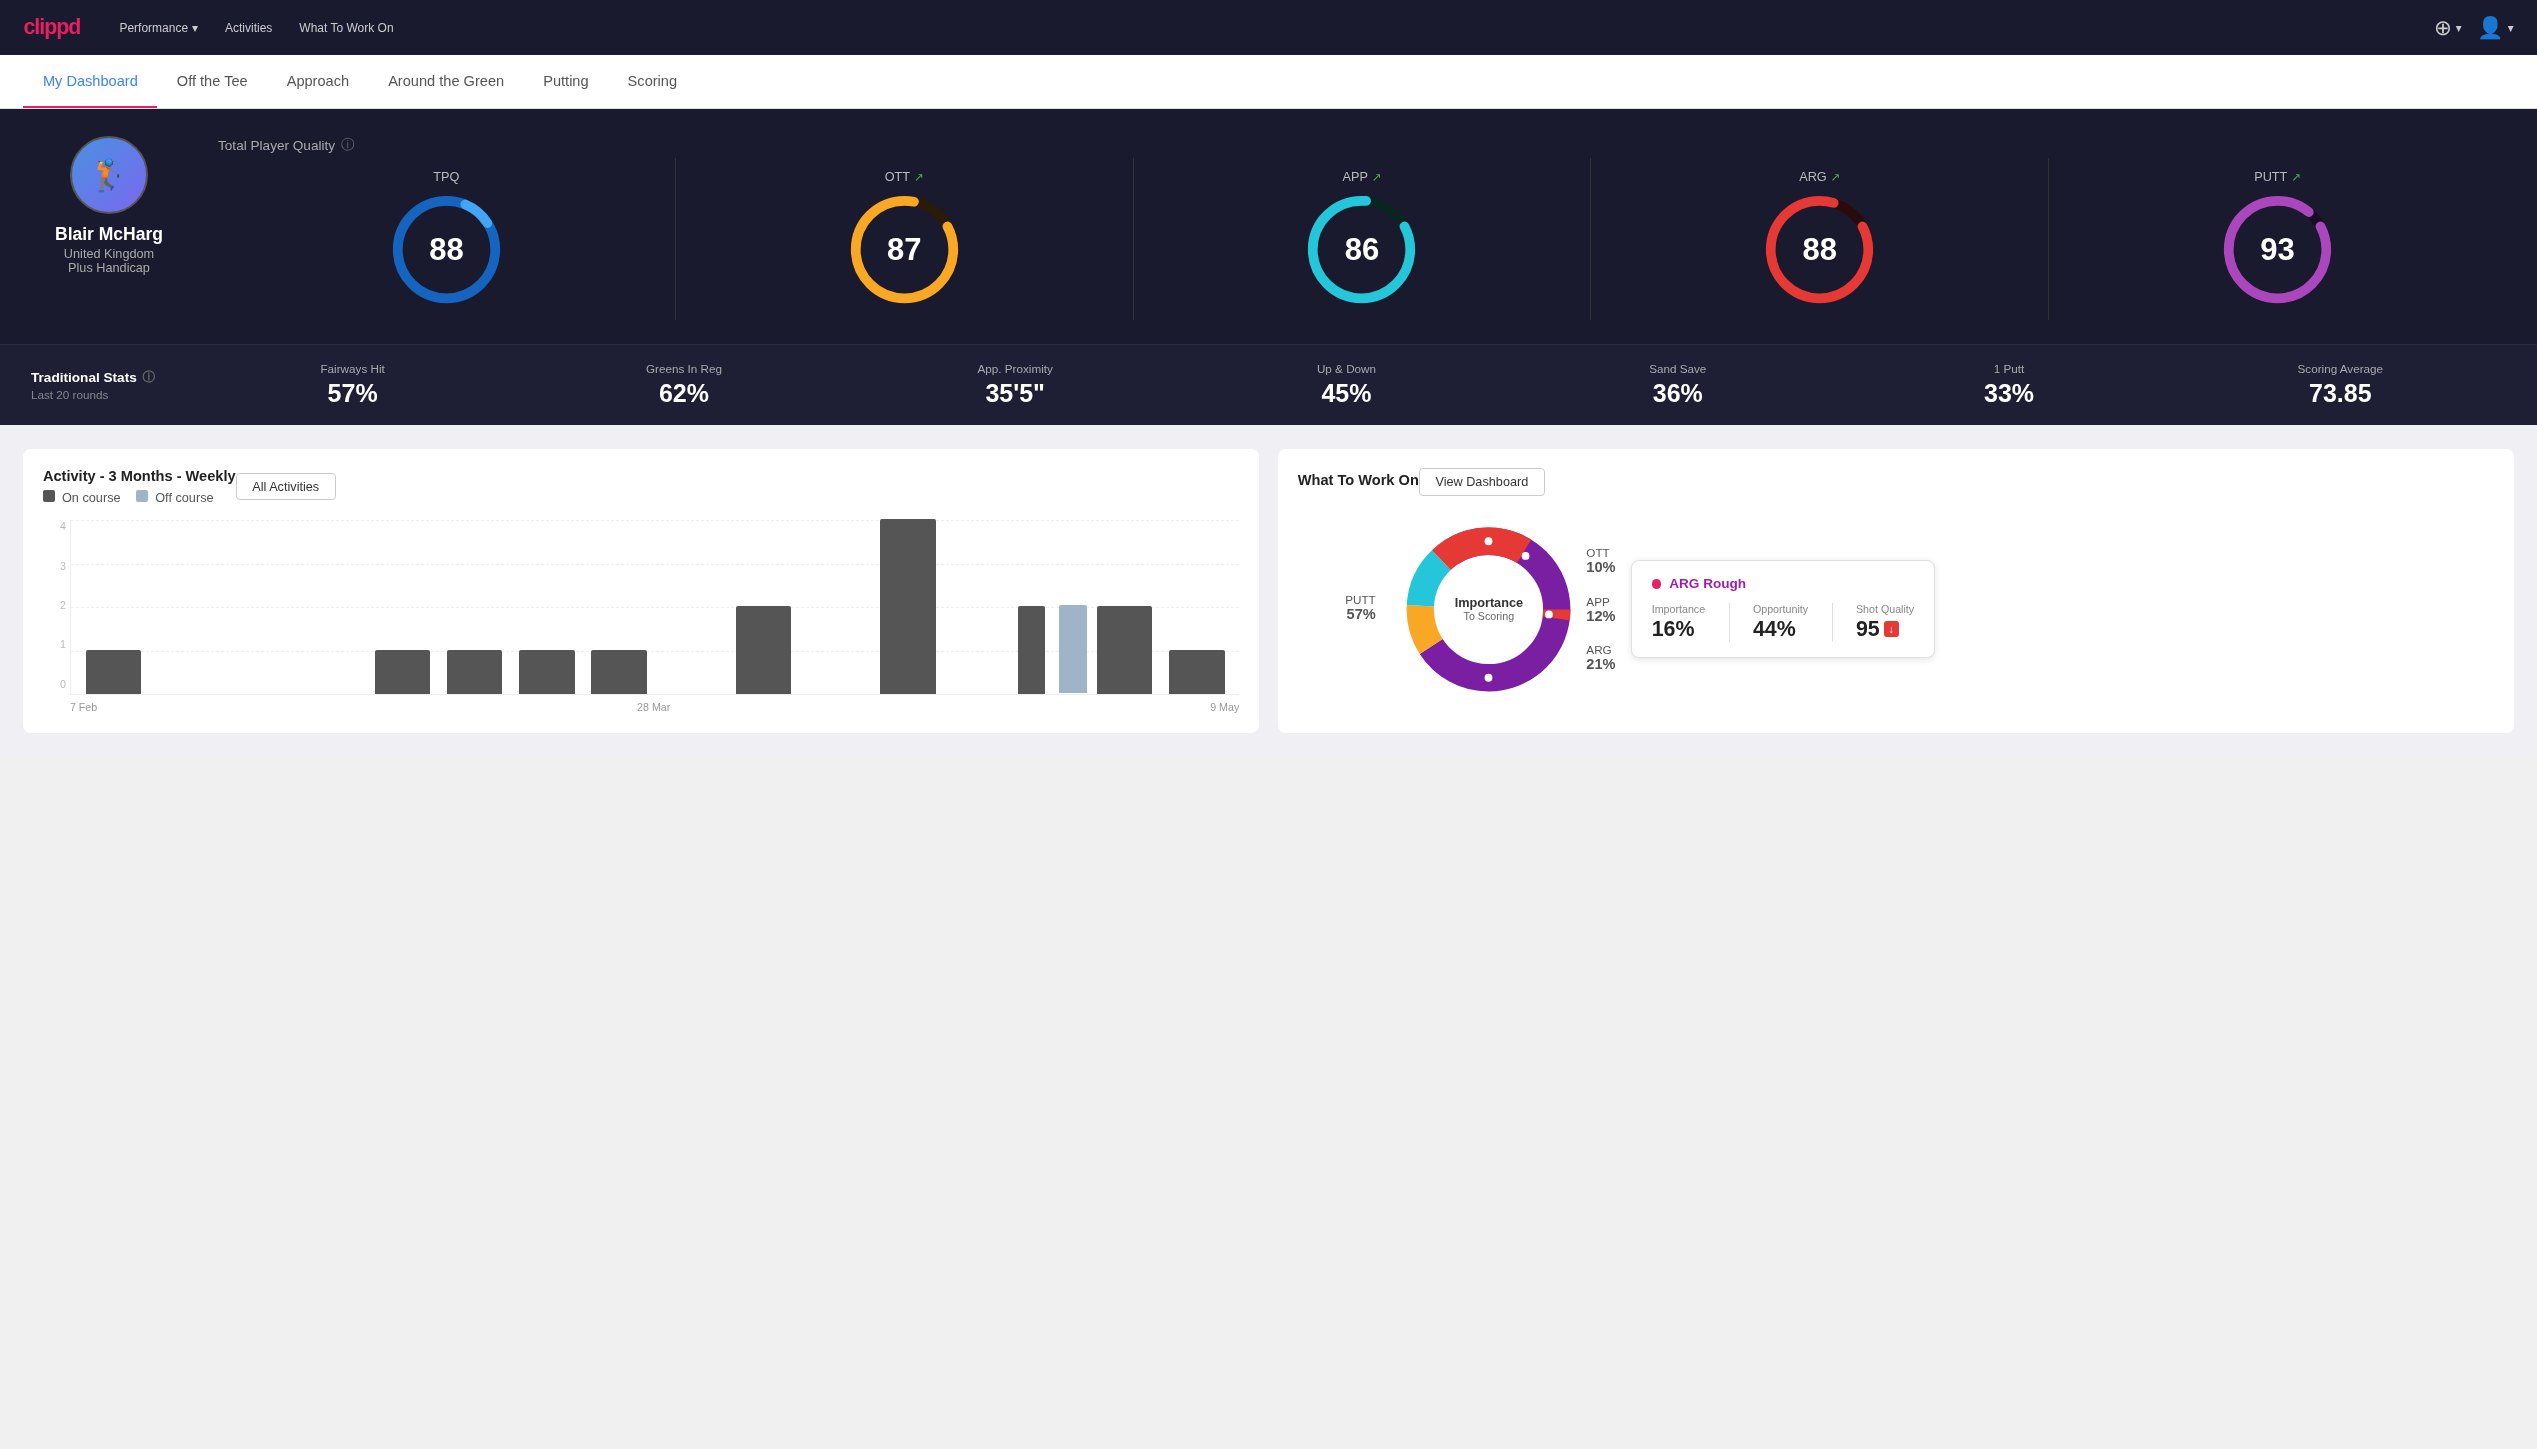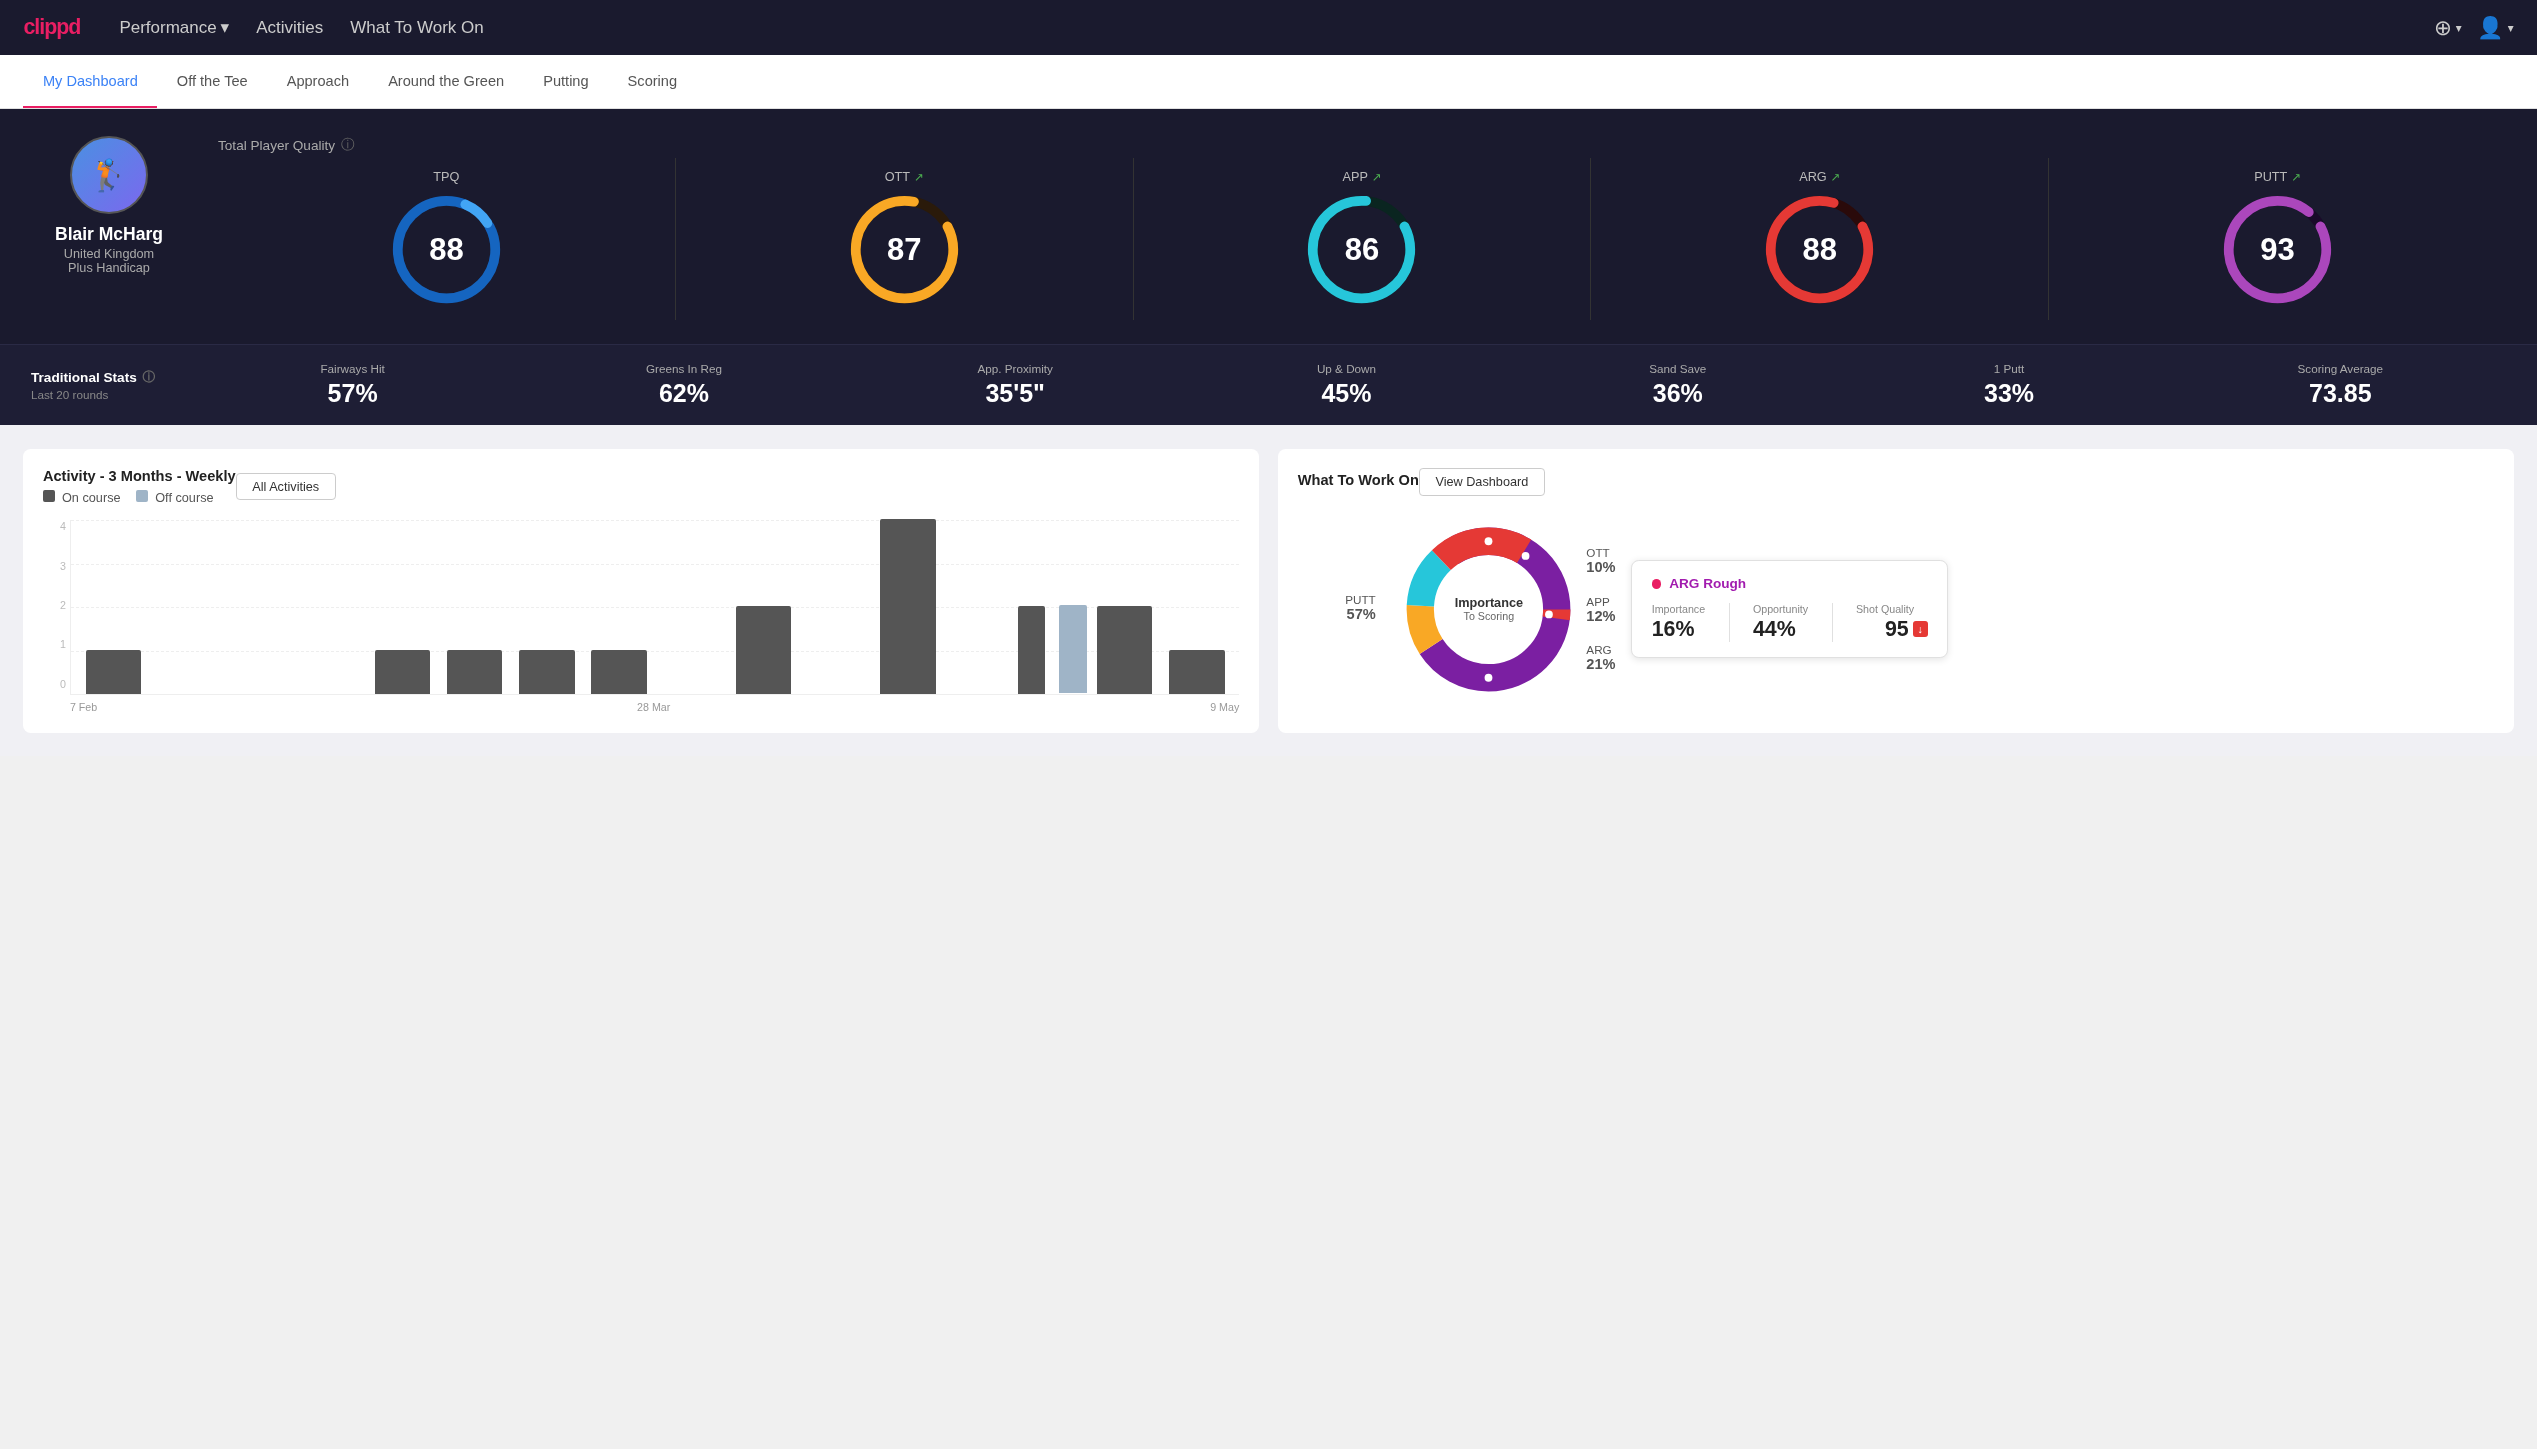--- a/index.html
+++ b/index.html
@@ -9,21 +9,21 @@
     .top-nav {
       background: #1a1a2e;
       display: flex;
       align-items: center;
       padding: 0 23.4px;
       height: 55px;
       justify-content: space-between;
     }
     .logo { color: #e91e63; font-weight: 900; font-size: 21.4px; letter-spacing: -1px; }
     .nav-links { display: flex; gap: 27px; align-items: center; }
-    .nav-links a { color: #ccc; text-decoration: none; font-size: 17px; display: flex; align-items: center; gap: 3.9px; }
+    .nav-links a { color: #ccc; text-decoration: none; font-size: 12px; display: flex; align-items: center; gap: 3.9px; }
     .nav-right { display: flex; align-items: center; gap: 15.6px; }
     .nav-icon-btn { color: #ccc; font-size: 21.4px; cursor: pointer; background: none; border: none; display: flex; align-items: center; gap: 3.9px; }
 
     
     .tab-bar {
       background: #fff;
       display: flex;
       padding: 0 23.4px;
       border-bottom: 1px solid #e0e0e0;
     }
@@ -153,21 +153,21 @@
       min-width: 195px;
       box-shadow: 0 1.9px 7.8px rgba(0,0,0,0.1);
     }
     .tooltip-header { display: flex; align-items: center; gap: 7.8px; margin-bottom: 11.7px; }
     .tooltip-dot { width: 9.7px; height: 9.7px; border-radius: 50%; background: #e91e63; }
     .tooltip-title { font-size: 13.6px; font-weight: 600; color: #a21caf; }
     .tooltip-stats { display: flex; gap: 15.6px; }
     .tooltip-stat { text-align: left; }
     .tooltip-stat-label { font-size: 10.7px; color: #888; margin-bottom: 1.9px; }
     .tooltip-stat-value { font-size: 21.4px; font-weight: 700; color: #222; }
-    .tooltip-stat-value.has-badge { display: flex; align-items: center; gap: 3.9px; margin-left: 29px; }
+    .tooltip-stat-value.has-badge { display: flex; align-items: center; gap: 3.9px; }
     .down-badge { background: #e53935; color: #fff; font-size: 10.7px; padding: 1.9px 4.9px; border-radius: 2.9px; }
 
     .divider { width: 1px; background: #e0e0e0; margin: 0 7.8px; }
   </style>
 </head>
 <body>
 
 <nav class="top-nav">
   <div style="display:flex; align-items:center; gap:39px;">
     <div class="logo">clippd</div>

